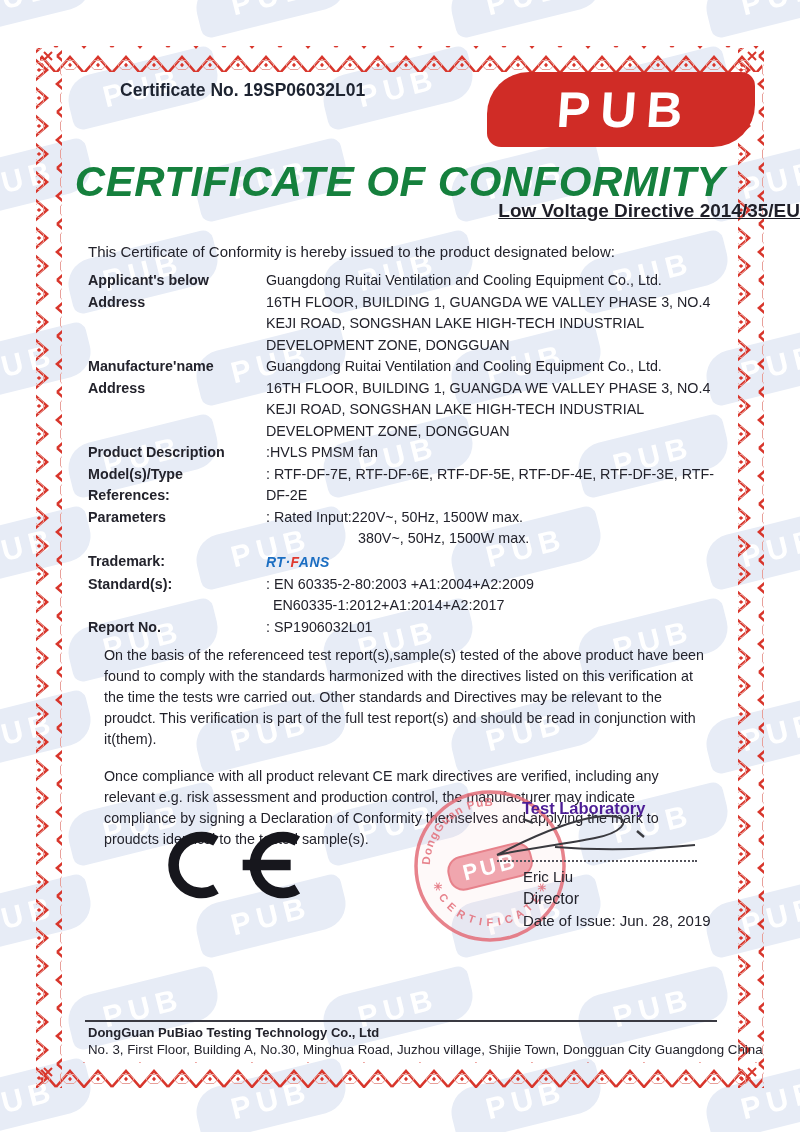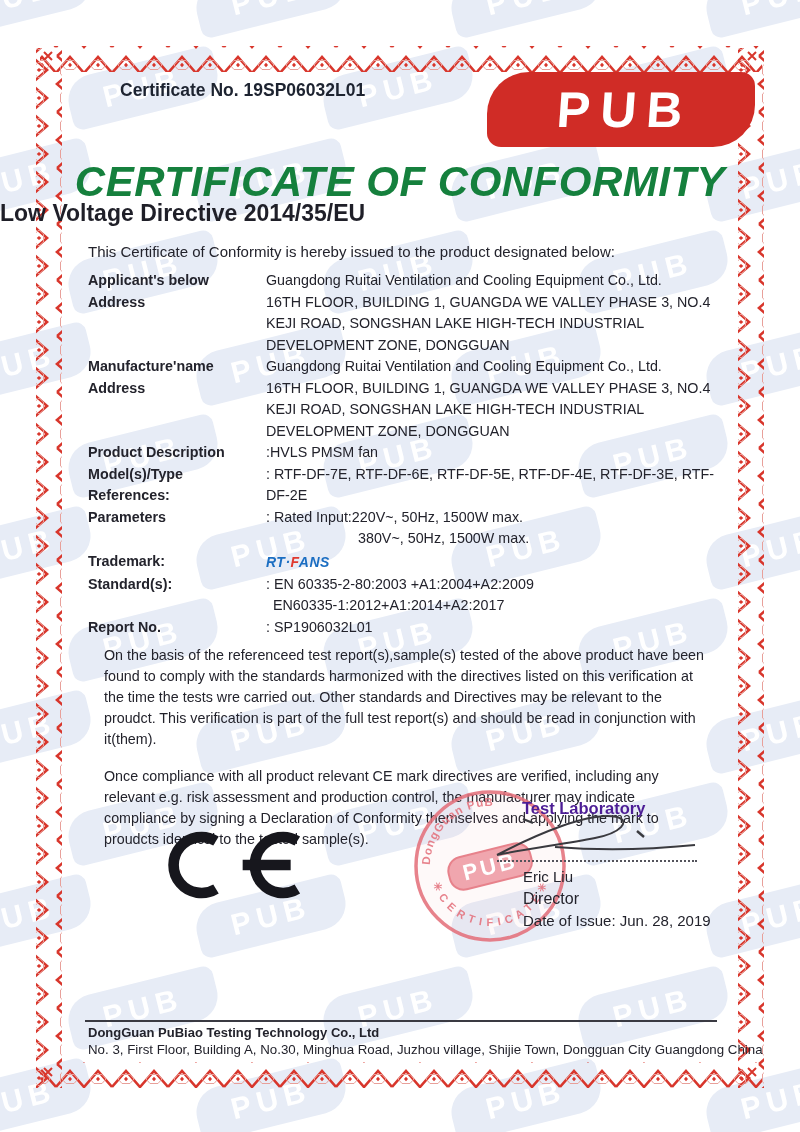--- a/index.html
+++ b/index.html
@@ -27,22 +27,22 @@
     position:absolute; left:487px; top:72px; width:268px; height:75px;
     background:#d02c26; border-radius:42px 14px 42px 14px;
     display:flex; align-items:center; justify-content:center;
   }
   .pub-logo span {
     color:#ffffff; font-weight:bold; font-size:50px; letter-spacing:10px;
     transform:skewX(-4deg); padding-left:8px;
   }
   .title { position:absolute; left:0; top:158px; width:100%; text-align:center;
     font-size:42px; font-weight:bold; color:#15803d; letter-spacing:0.5px;font-style:italic; }
-  .subtitle { position:absolute; left:0; top:200px; width:100%; text-align:left;
-    font-size:23px; font-weight:bold; color:#1f1f28; }
+  .subtitle { position:absolute; left:0; top:200px; width:100%; text-align:right;
+    font-size:19px; font-weight:bold; color:#1f1f28;text-decoration:underline; }
   .intro { position:absolute; left:88px; top:243px; font-size:15px; }
   
   .fields { position:absolute; left:88px; top:270px; width:634px; font-size:14.3px; line-height:21.5px; }
   .frow { display:flex; }
   .flabel { width:178px; flex:none; font-weight:bold; }
   .fvalue { flex:1; }
   .indent2 { padding-left:92px; }
   .tm-row { height:24px; align-items:center; }
   .tm-logo { font-style:italic; font-weight:bold; font-size:14px; letter-spacing:0.5px; line-height:22px; }
   .tm-blue { color:#1b6ec2; }

